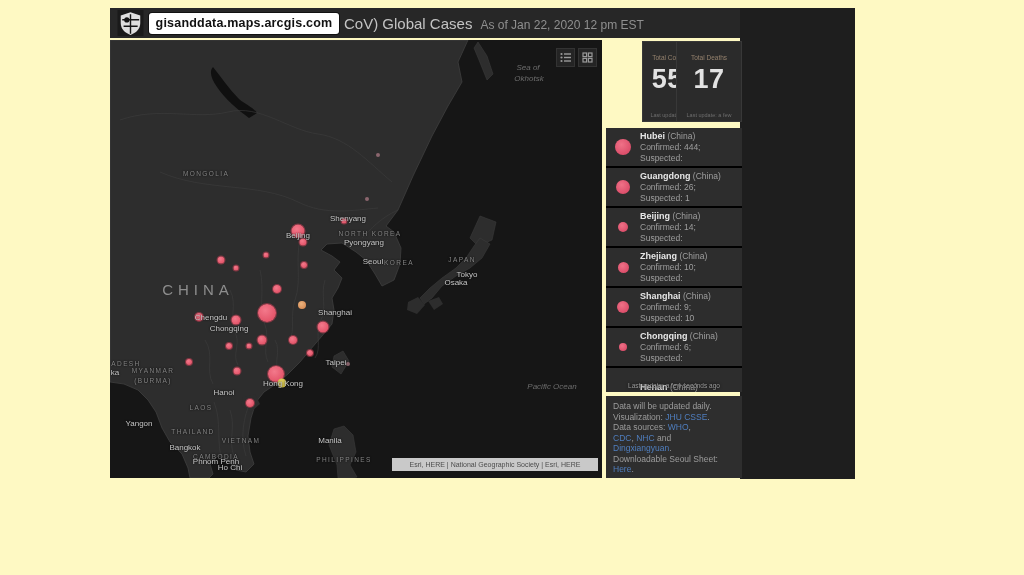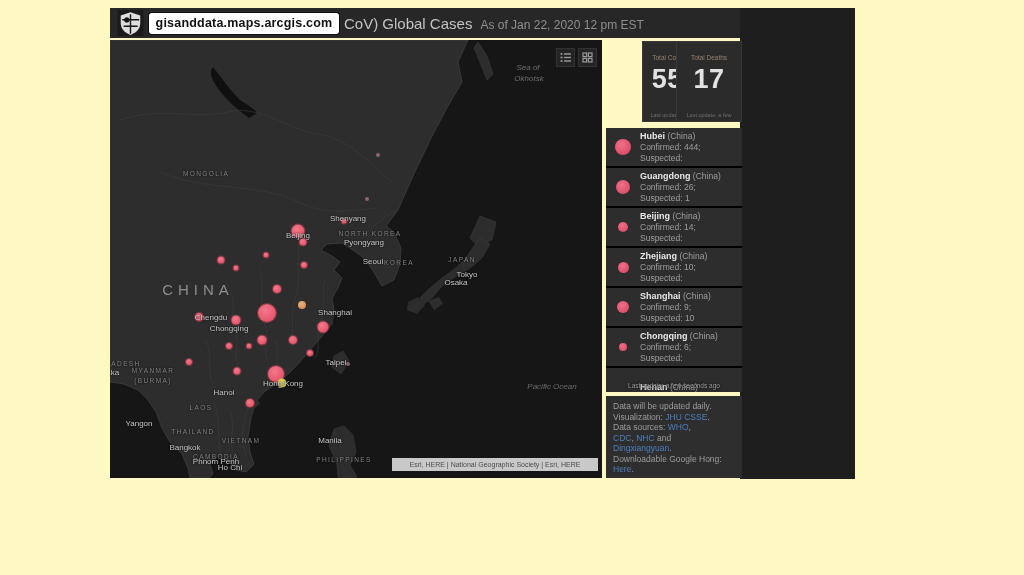--- a/index.html
+++ b/index.html
@@ -284,17 +284,17 @@
       </div>
     <div id="cases-footer">Last update: a few seconds ago</div>
   </div>
 
   <div id="sources">
       <div><span>Data will be updated daily.</span></div>
       <div><span>Visualization: </span><span class="link">JHU CSSE</span><span>.</span></div>
       <div><span>Data sources: </span><span class="link">WHO</span><span>,</span></div>
       <div><span class="link">CDC</span><span>, </span><span class="link">NHC</span><span> and</span></div>
       <div><span class="link">Dingxiangyuan</span><span>.</span></div>
-      <div><span>Downloadable Google Hong:</span></div>
+      <div><span>Downloadable Seoul Sheet:</span></div>
       <div><span class="link">Here</span><span>.</span></div>
     </div>
 
 </div>
 
 </body></html>

